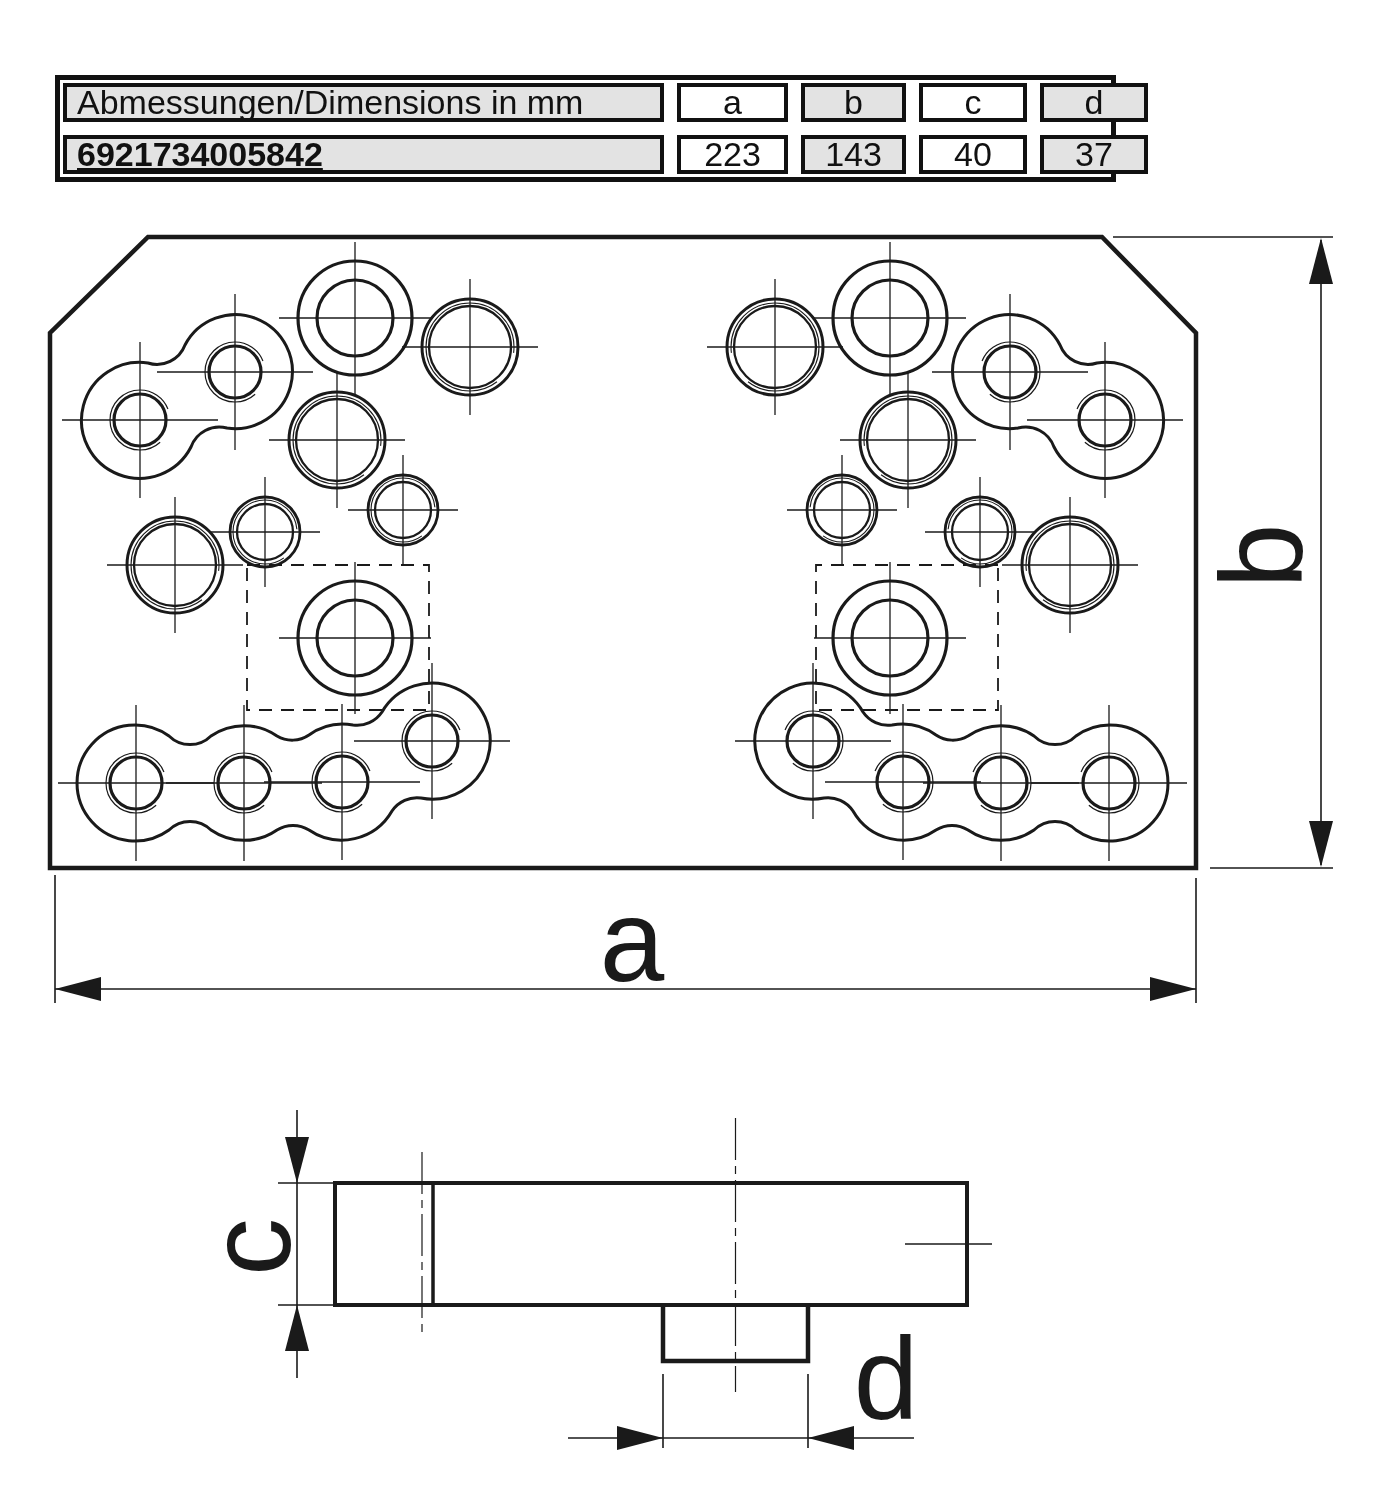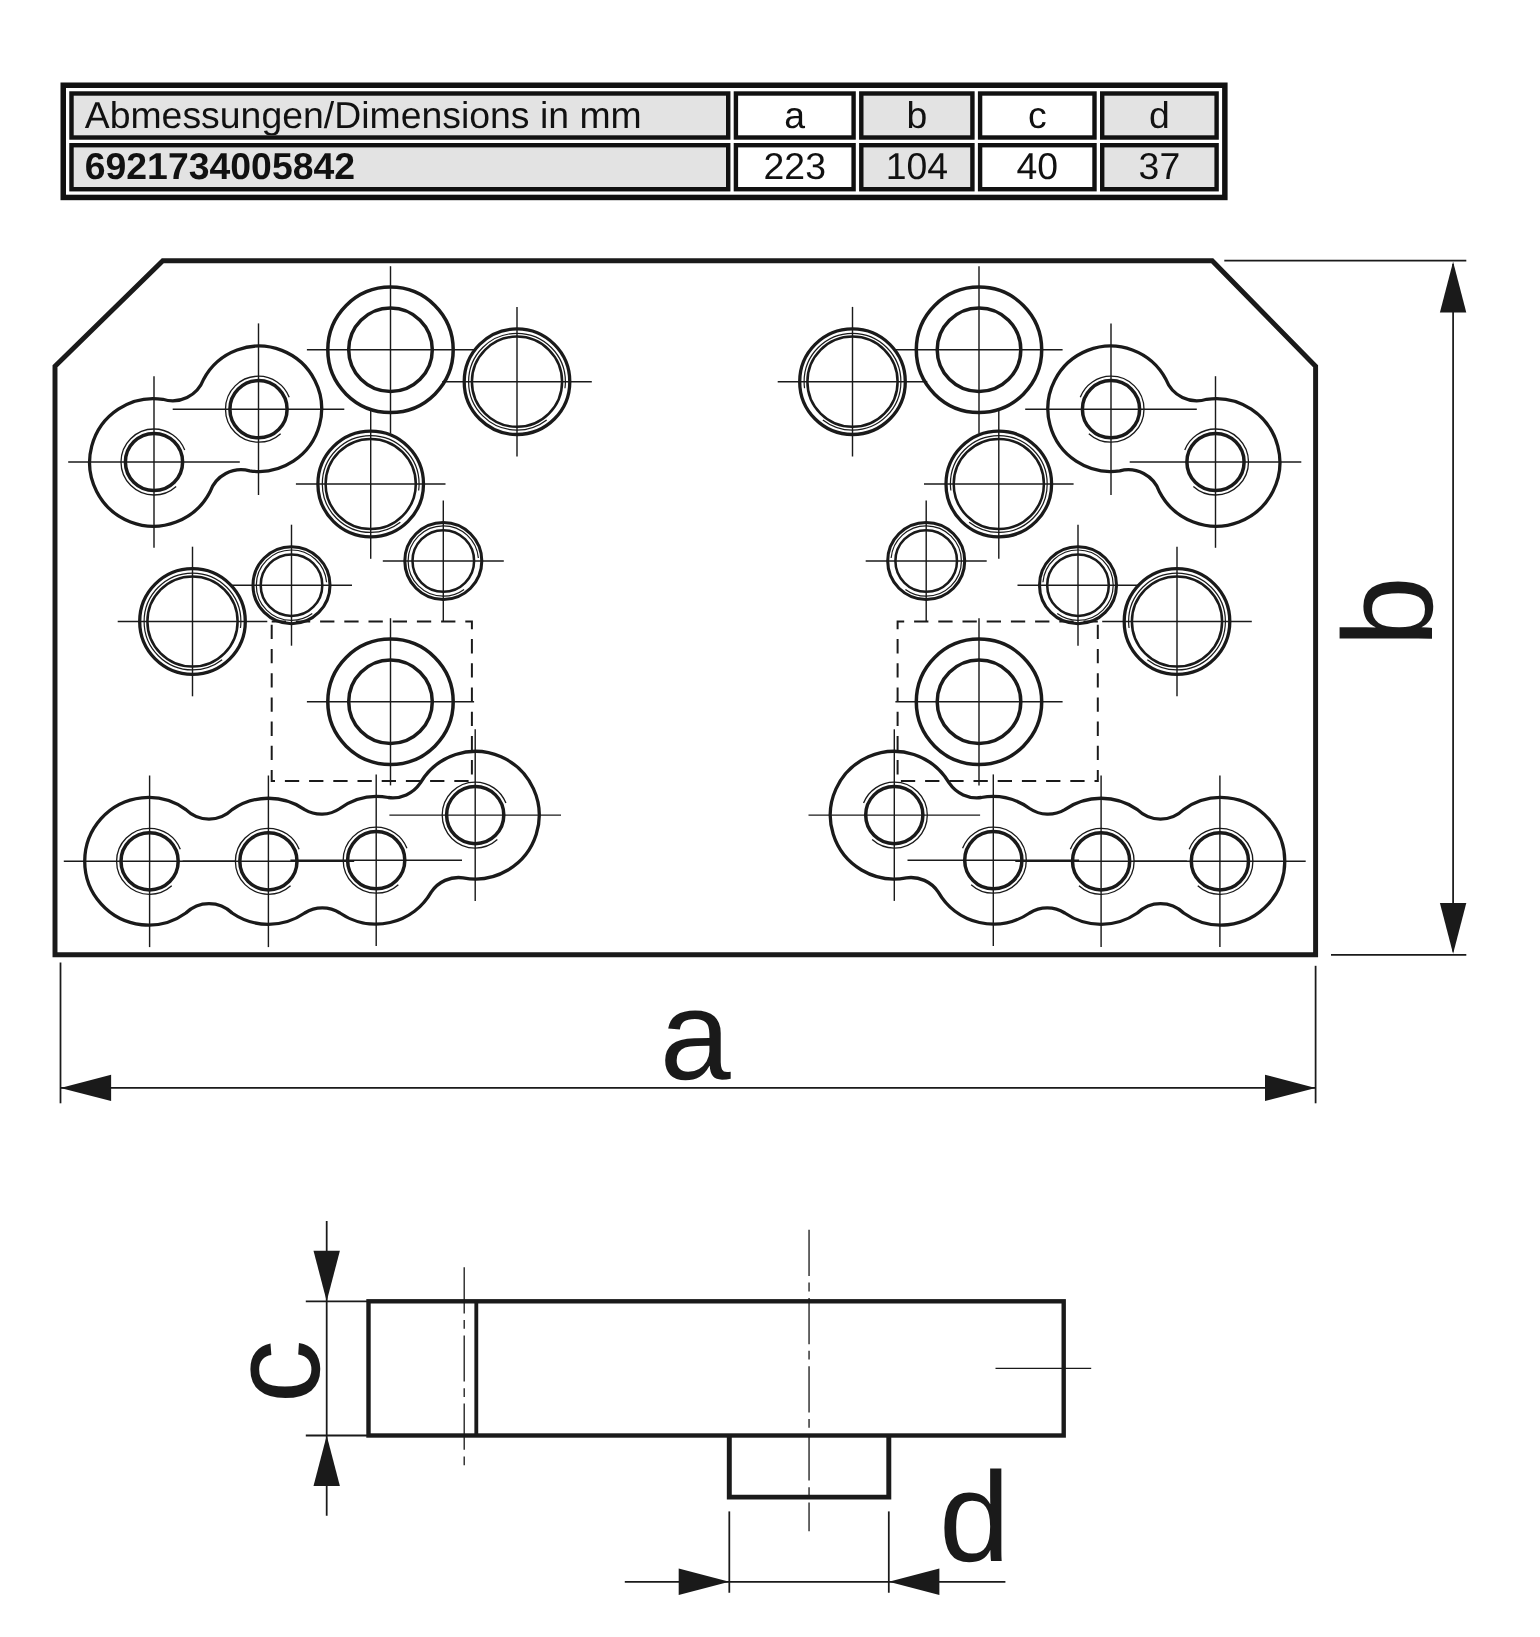--- a/index.html
+++ b/index.html
@@ -5,48 +5,48 @@
   html,body{margin:0;padding:0;background:#fff;}
   .canvas{position:relative;width:1400px;height:1488px;background:#ffffff;
           font-family:"Liberation Sans",sans-serif;overflow:hidden;}
   .drawing-svg{position:absolute;left:0;top:0;}
 
   
   .dim-table{position:absolute;left:55px;top:75px;width:1061px;height:107px;
              box-sizing:border-box;background:#fff;border:5px solid #111;padding:3px;}
   .dim-grid{display:grid;width:100%;height:100%;
             grid-template-columns:601px 111px 105px 108px 108px;
-            grid-template-rows:1fr 1fr;gap:3px;}
+            grid-template-rows:1fr 1fr;gap:13px;}
   .cell{box-sizing:border-box;border:4px solid #111;display:flex;align-items:center;
         justify-content:center;font-size:34px;color:#111;white-space:nowrap;overflow:hidden;}
   .cell.left{justify-content:flex-start;padding-left:10px;}
   .cell.gray{background:#e3e3e3;}
   .cell.white{background:#ffffff;}
-  .cell.bold{font-weight:bold;letter-spacing:0px;}
+  .cell.bold{font-weight:bold;letter-spacing:0px;text-decoration:underline;}
 
   
   .dimlabel{position:absolute;font-size:116px;color:#1a1a1a;line-height:1;
             transform:translate(-50%,-50%);}
   .dimlabel.rot{transform:translate(-50%,-50%) rotate(-90deg);}
 </style>
 </head>
 <body>
 
 <div class="canvas">
 
   <div class="dim-table">
     <div class="dim-grid">
       <div class="cell left gray">Abmessungen/Dimensions in mm</div>
       <div class="cell white">a</div>
       <div class="cell gray">b</div>
       <div class="cell white">c</div>
       <div class="cell gray">d</div>
       <div class="cell left gray bold">6921734005842</div>
       <div class="cell white">223</div>
-      <div class="cell gray">104</div>
+      <div class="cell gray">143</div>
       <div class="cell white">40</div>
       <div class="cell gray">37</div>
     </div>
   </div>
 
   <svg class="drawing-svg" width="1400" height="1488" viewBox="0 0 1400 1488">
 
     <g>
       <path d="M148,237 H1102 L1196,333 V868 H50 V333 Z" fill="#ffffff" stroke="#1a1a1a" stroke-width="4.5" stroke-linejoin="miter"></path>
 

